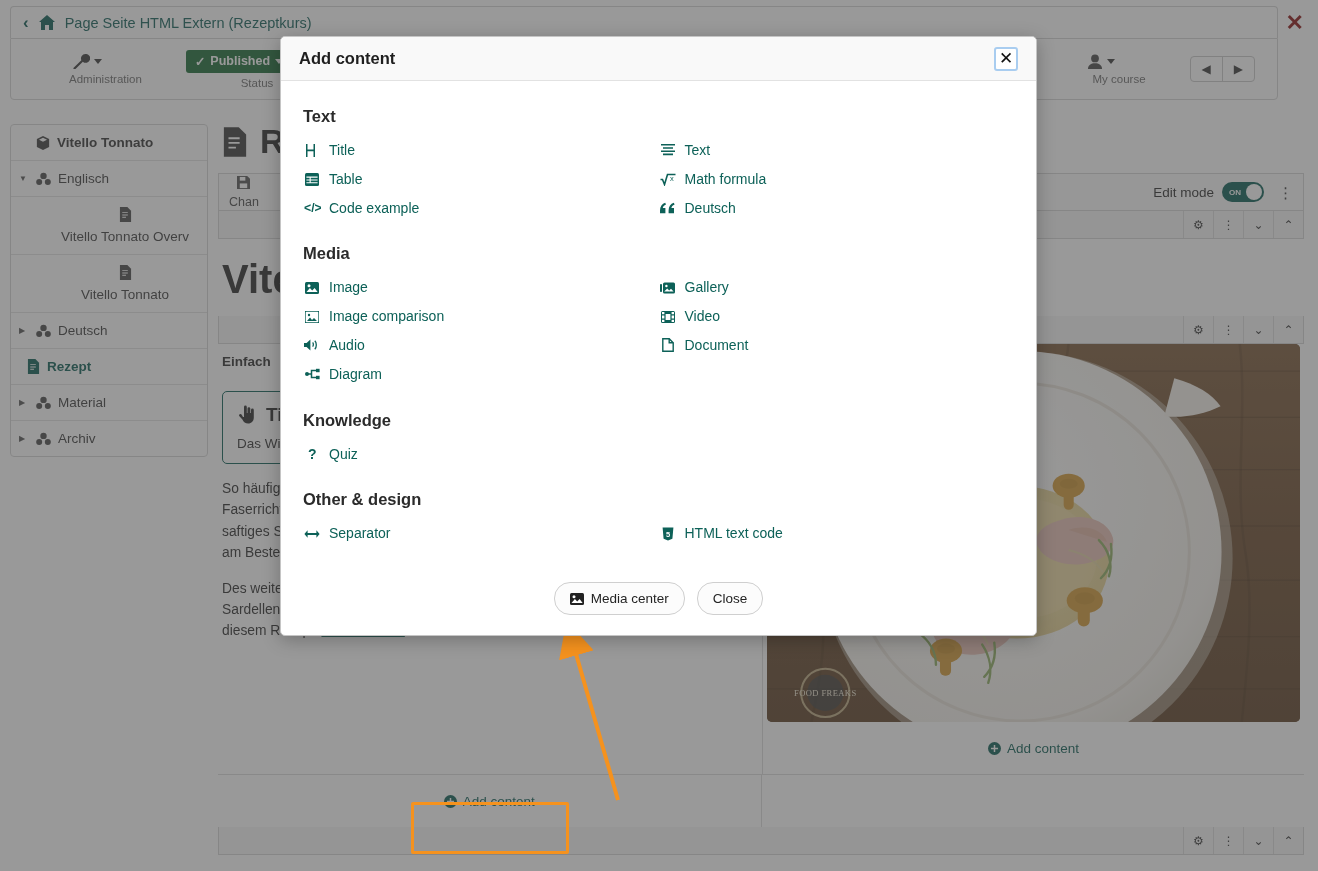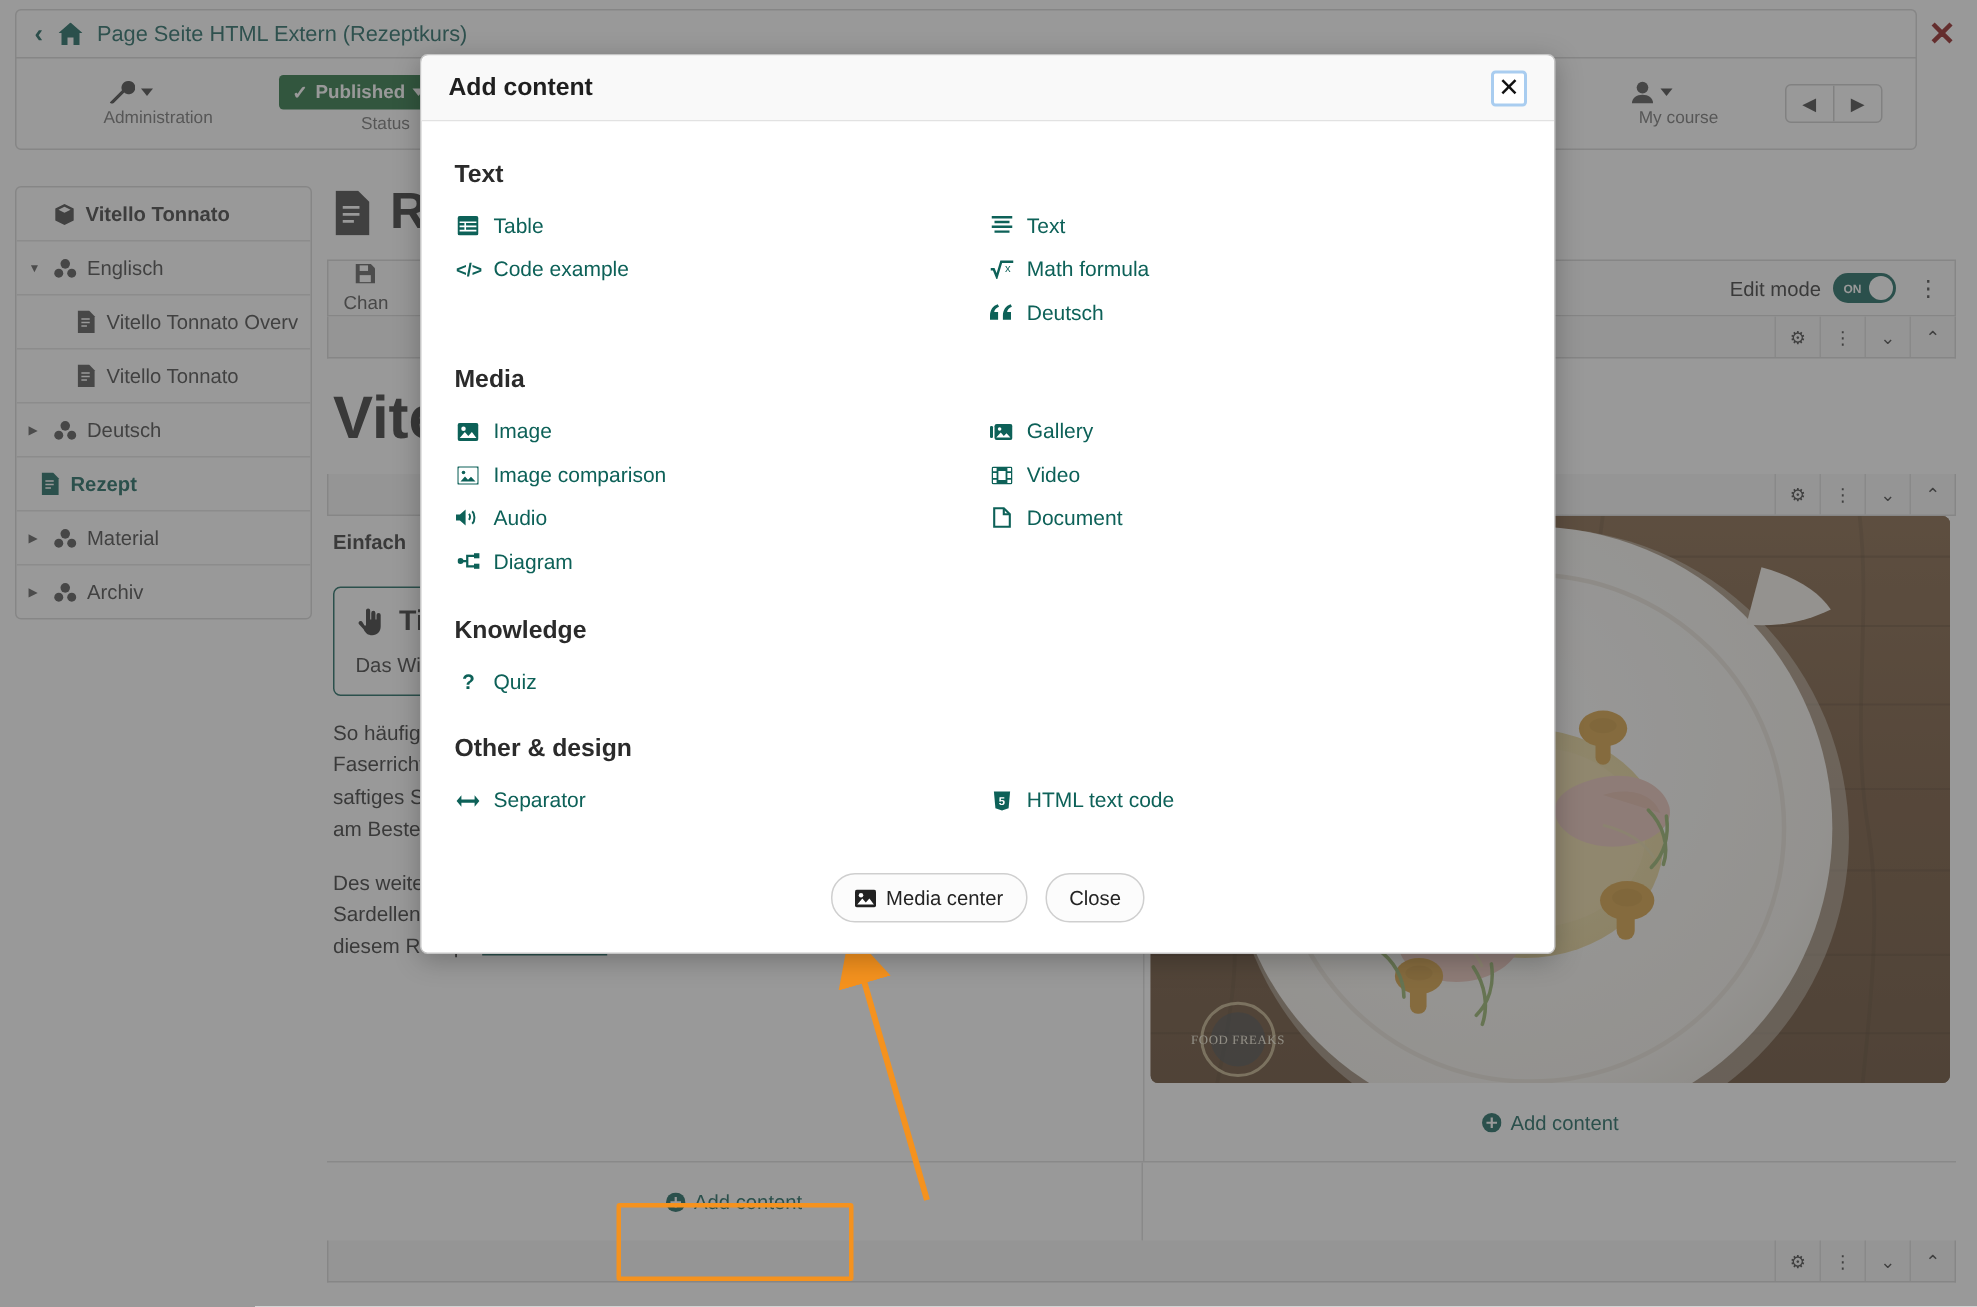--- a/index.html
+++ b/index.html
@@ -70,21 +70,21 @@
   .tree-item {
     display: flex; align-items: center; gap: 7px;
     padding: 10px 8px; font-size: 13.5px; color: #3d3d3d;
     border-bottom: 1px solid #e2e2e2; cursor: pointer; white-space: nowrap; overflow: hidden;
   }
   .tree-item:last-child { border-bottom: none; }
   .tree-item.root { font-weight: 700; color: #333; }
   .tree-item.active { color: #0d5d54; font-weight: 700; }
   .tw { width: 10px; display: inline-block; font-size: 8px; color: #555; flex: none; }
   .tree-ind-1 { padding-left: 16px; }
-  .tree-ind-2 { padding-left: 40px; }
+  .tree-ind-2 { padding-left: 40px; flex-direction: column; }
   .ico { flex: none; display: inline-flex; align-items: center; }
 
   
   .content {
     position: absolute; left: 218px; top: 118px; right: 14px; bottom: 0;
   }
   .page-title {
     display: flex; align-items: center; gap: 12px;
     font-size: 34px; font-weight: 700; color: #2b2b2b;
     padding: 4px 0 12px 4px;
@@ -544,20 +544,28 @@
     </div>
 
     <div class="modal-body">
 
       <div class="sec-title">Text</div>
       <div class="grid2">
         <div>
           <div class="opt">
             <span class="gl">
               <svg width="14" height="13" viewBox="0 0 14 13">
+                  <path fill="#0d6158" d="M1 0h1.5v5.5h6V0H10v13H8.5V7.2h-6V13H1z"></path>
+                </svg>
+            </span>
+            <span>Title</span>
+          </div>
+          <div class="opt">
+            <span class="gl">
+              <svg width="14" height="13" viewBox="0 0 14 13">
                   <rect width="14" height="13" rx="1.5" fill="#0d6158"></rect>
                   <path fill="#fff" d="M1.4 3.6h11.2v1.1H1.4zm0 2.8h11.2v1.1H1.4zm0 2.8h11.2v1.1H1.4zM4.6 3.6h1.1v6.6H4.6z"></path>
                 </svg>
             </span>
             <span>Table</span>
           </div>
           <div class="opt">
             <span class="gl">
               <svg width="17" height="13" viewBox="0 0 18 13">
                   <text x="0" y="11" font-family="Liberation Sans, sans-serif" font-size="13" font-weight="700" fill="#0d6158">&lt;/&gt;</text>

